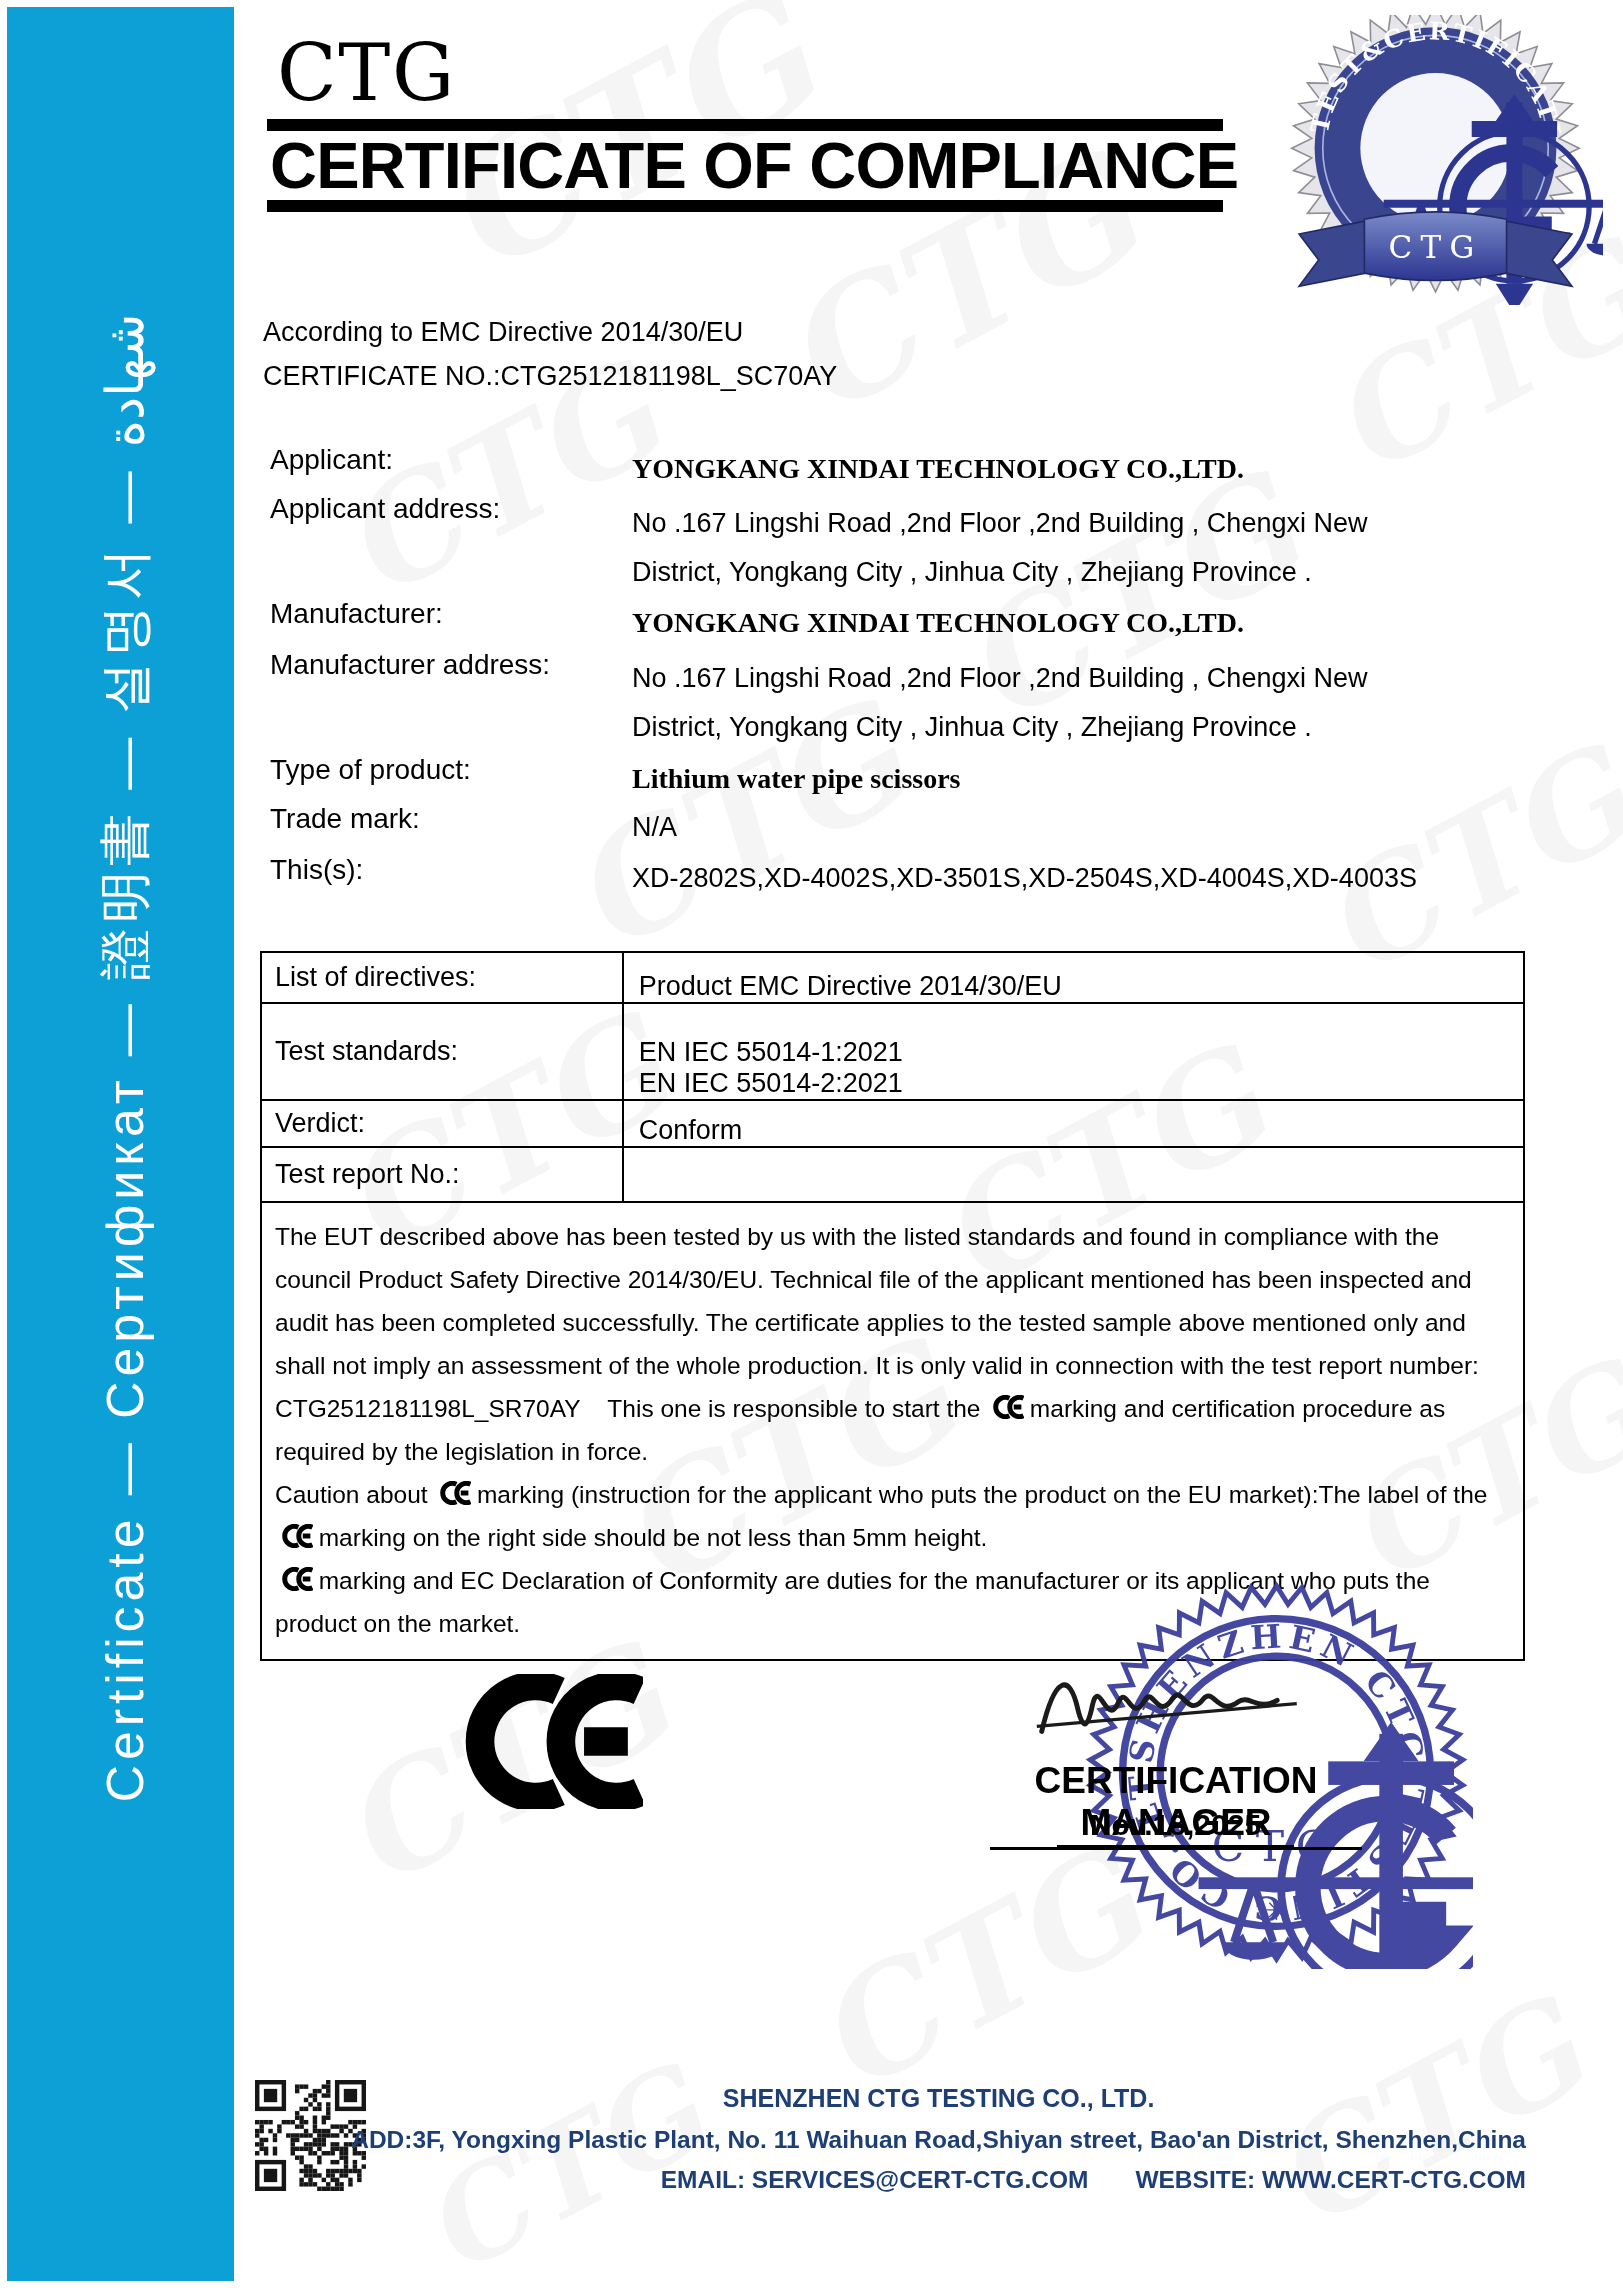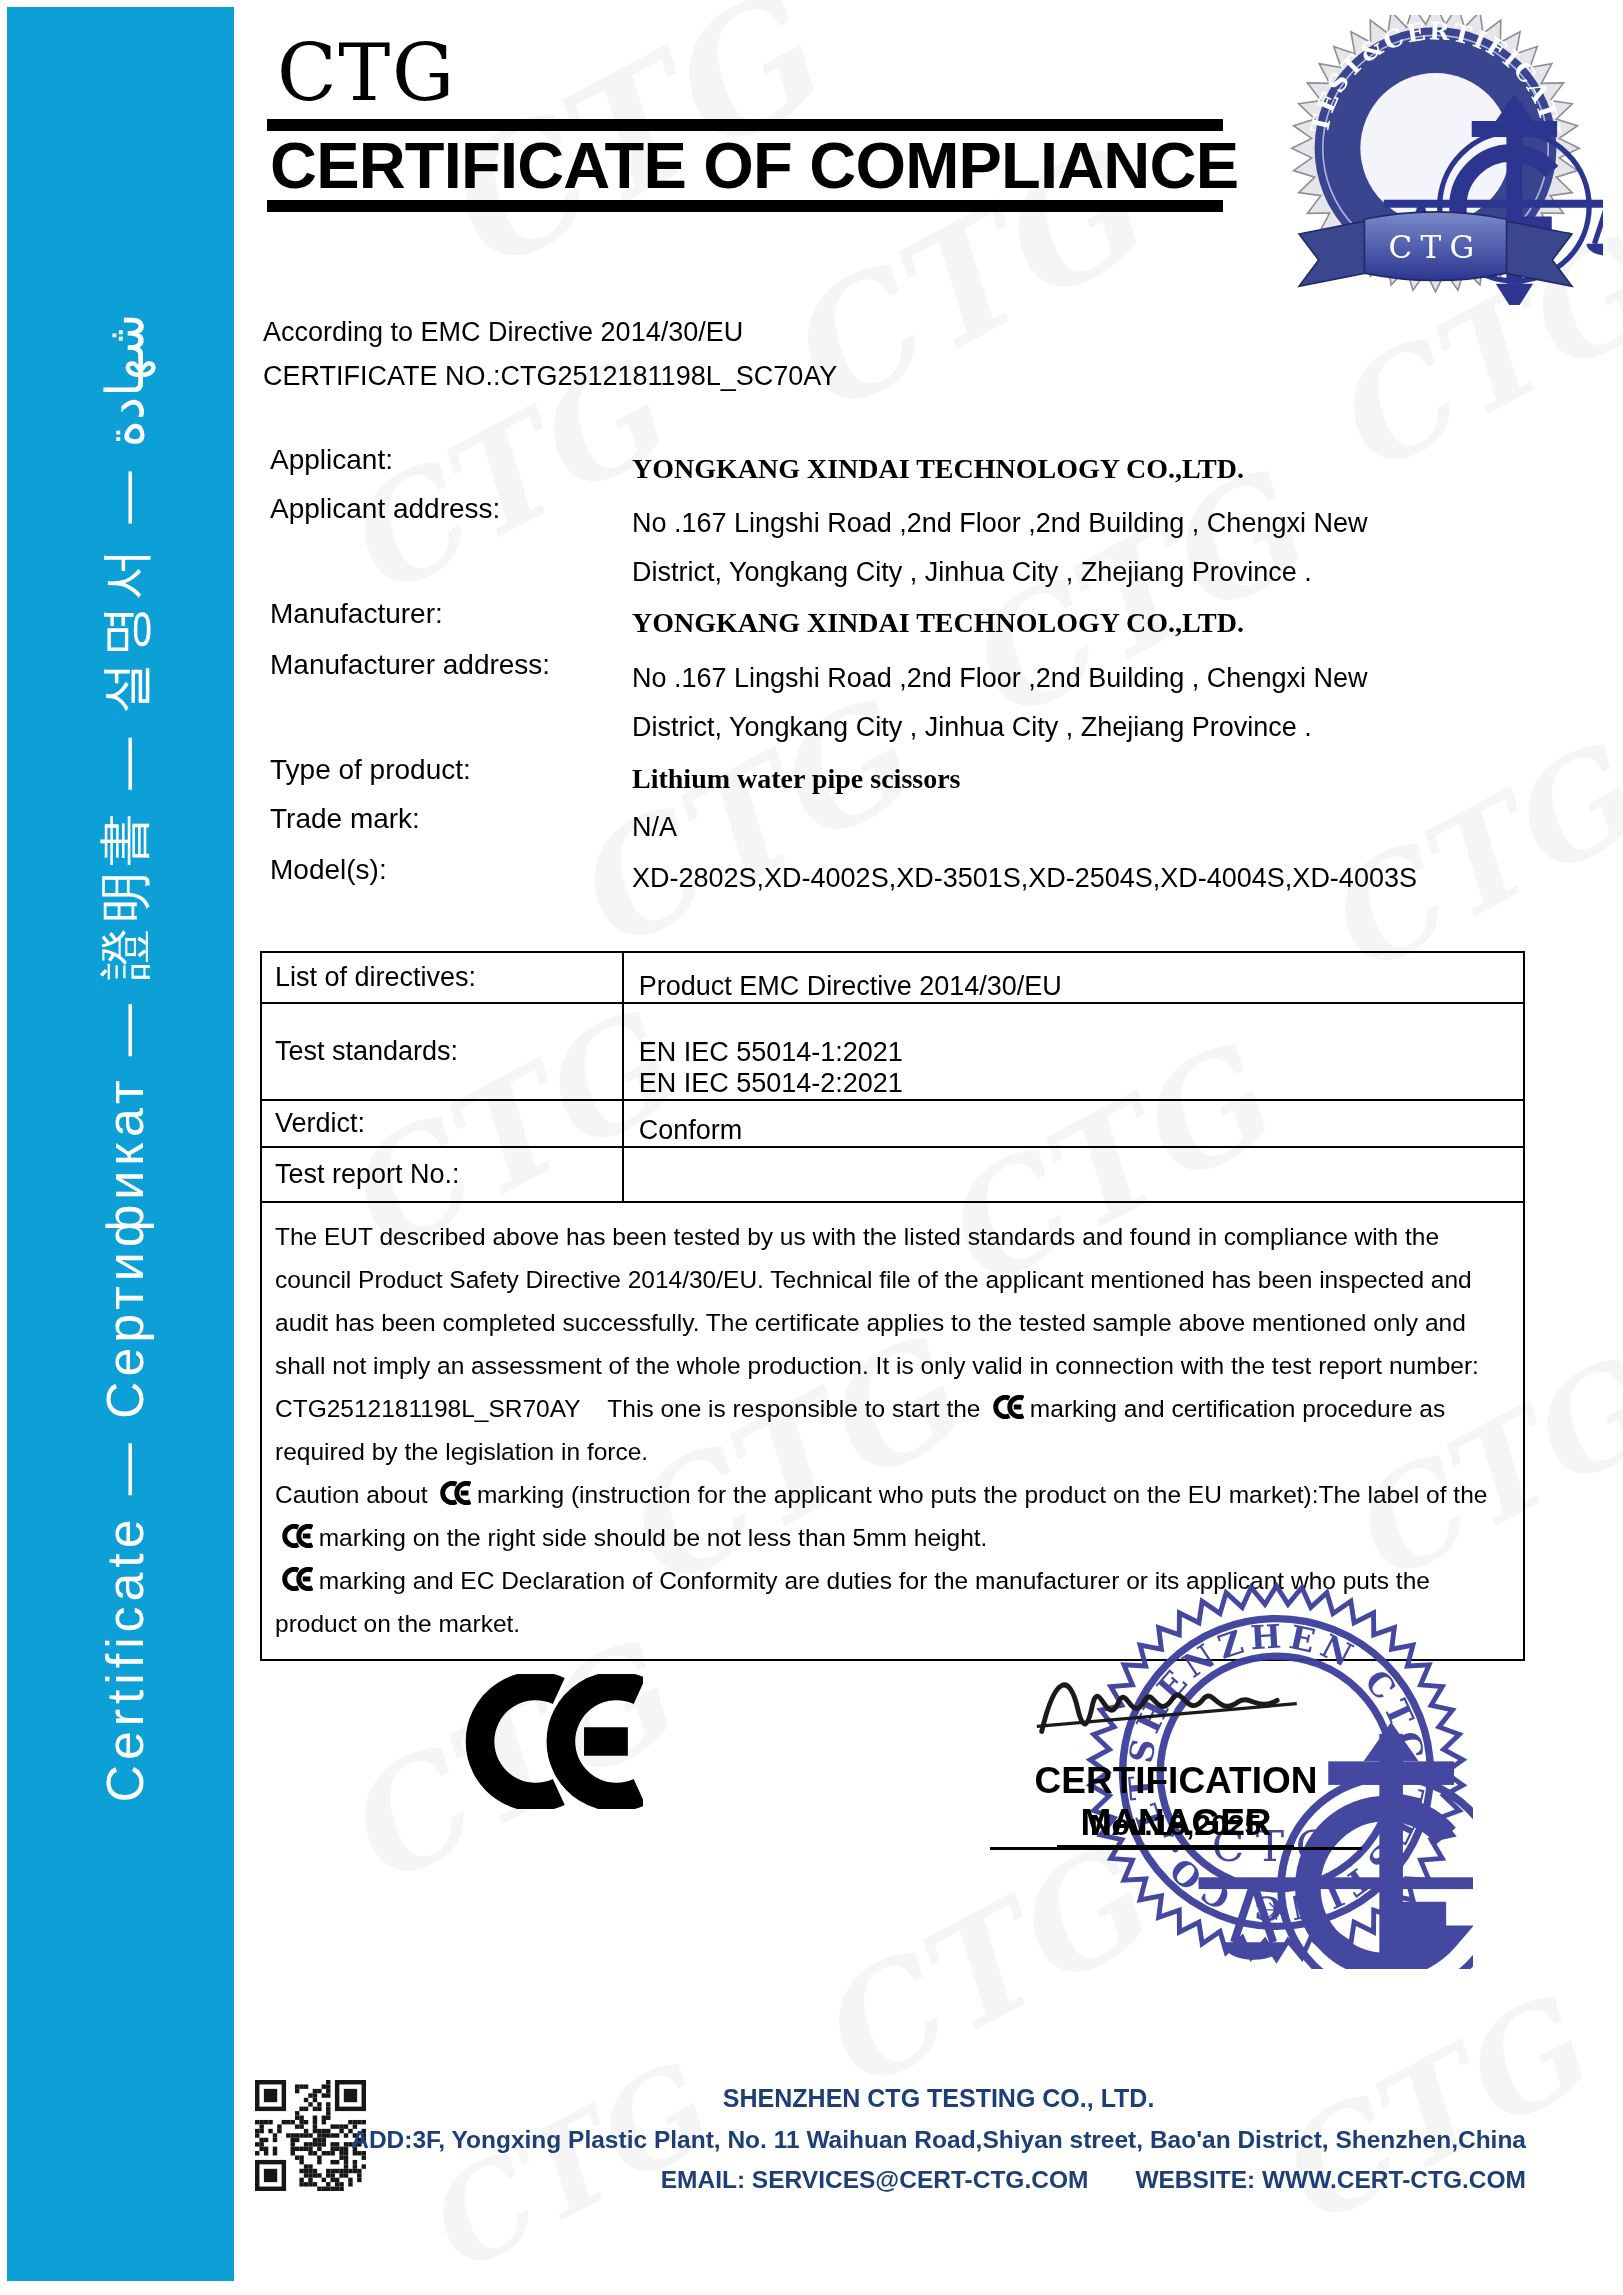--- a/index.html
+++ b/index.html
@@ -139,21 +139,21 @@
 
   <div class="f-label" style="top:649px">Manufacturer address:</div>
   <div class="f-value" style="top:654px">No .167 Lingshi Road ,2nd Floor ,2nd Building , Chengxi New District, Yongkang City , Jinhua City , Zhejiang Province .</div>
 
   <div class="f-label" style="top:754px">Type of product:</div>
   <div class="f-value f-bold" style="top:754px">Lithium water pipe scissors</div>
 
   <div class="f-label" style="top:803px">Trade mark:</div>
   <div class="f-value" style="top:803px">N/A</div>
 
-  <div class="f-label" style="top:854px">Model(s):</div>
+  <div class="f-label" style="top:854px">This(s):</div>
   <div class="f-value" style="top:854px;width:900px">XD-2802S,XD-4002S,XD-3501S,XD-2504S,XD-4004S,XD-4003S</div>
 
   <div class="tbl">
     <div class="trow" style="height:51px">
       <div class="tlab">List of directives:</div>
       <div class="tval">
           <span>Product EMC Directive 2014/30/EU</span>
         </div>
     </div>
     <div class="trow" style="height:97px">

